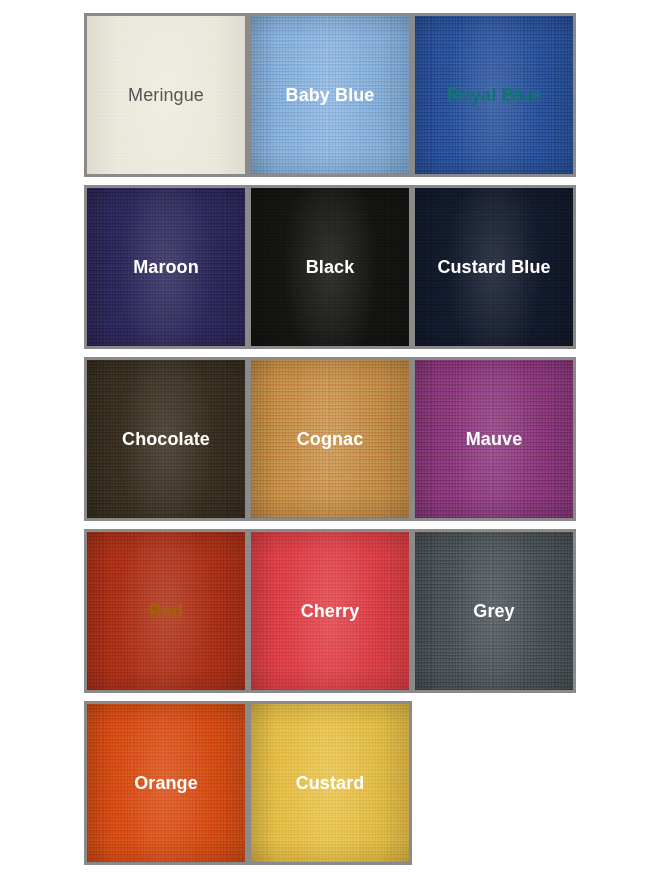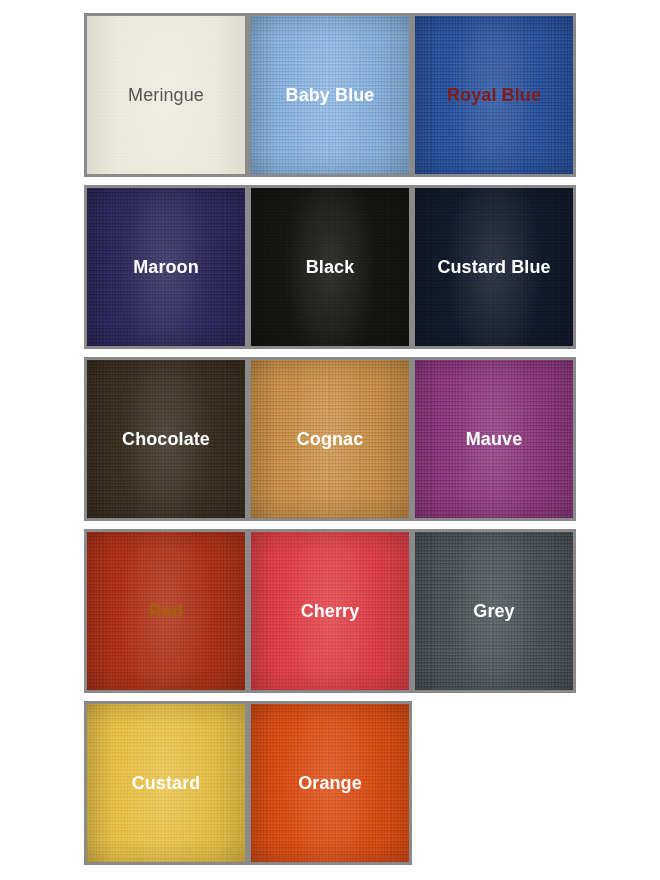--- a/index.html
+++ b/index.html
@@ -149,21 +149,21 @@
       <div class="swatch" style="border-color: rgb(138, 138, 138);">
         <div class="swatch-fill" style="background: rgb(140, 180, 222);"></div>
         <div class="swatch-texture"></div>
         <div class="swatch-sheen"></div>
         <div class="swatch-label" style="color: rgb(255, 255, 255);">Baby Blue</div>
       </div>
       <div class="swatch" style="border-color: rgb(138, 138, 138);">
         <div class="swatch-fill" style="background: rgb(43, 85, 160);"></div>
         <div class="swatch-texture"></div>
         <div class="swatch-sheen"></div>
-        <div class="swatch-label" style="color: #7f1d1d;">Royal Blue</div>
+        <div class="swatch-label" style="color: #0f766e;">Royal Blue</div>
       </div>
       <div class="swatch" style="border-color: rgb(138, 138, 138);">
         <div class="swatch-fill" style="background: rgb(47, 42, 94);"></div>
         <div class="swatch-texture"></div>
         <div class="swatch-sheen"></div>
         <div class="swatch-label" style="color: rgb(255, 255, 255);">Maroon</div>
       </div>
       <div class="swatch" style="border-color: rgb(138, 138, 138);">
         <div class="swatch-fill" style="background: rgb(21, 21, 18);"></div>
         <div class="swatch-texture"></div>
@@ -206,25 +206,25 @@
         <div class="swatch-sheen"></div>
         <div class="swatch-label" style="color: rgb(255, 255, 255);">Cherry</div>
       </div>
       <div class="swatch" style="border-color: rgb(138, 138, 138);">
         <div class="swatch-fill" style="background: rgb(77, 85, 90);"></div>
         <div class="swatch-texture"></div>
         <div class="swatch-sheen"></div>
         <div class="swatch-label" style="color: rgb(255, 255, 255);">Grey</div>
       </div>
       <div class="swatch" style="border-color: rgb(138, 138, 138);">
+        <div class="swatch-fill" style="background: rgb(218, 80, 22);"></div>
+        <div class="swatch-texture"></div>
+        <div class="swatch-sheen"></div>
+        <div class="swatch-label" style="color: rgb(255, 255, 255);">Orange</div>
+      </div>
+      <div class="swatch" style="border-color: rgb(138, 138, 138);">
         <div class="swatch-fill" style="background: rgb(232, 194, 74);"></div>
         <div class="swatch-texture"></div>
         <div class="swatch-sheen"></div>
         <div class="swatch-label" style="color: rgb(255, 255, 255);">Custard</div>
-      </div>
-      <div class="swatch" style="border-color: rgb(138, 138, 138);">
-        <div class="swatch-fill" style="background: rgb(218, 80, 22);"></div>
-        <div class="swatch-texture"></div>
-        <div class="swatch-sheen"></div>
-        <div class="swatch-label" style="color: rgb(255, 255, 255);">Orange</div>
       </div>
     </div>
 </div>
 
 </body></html>

